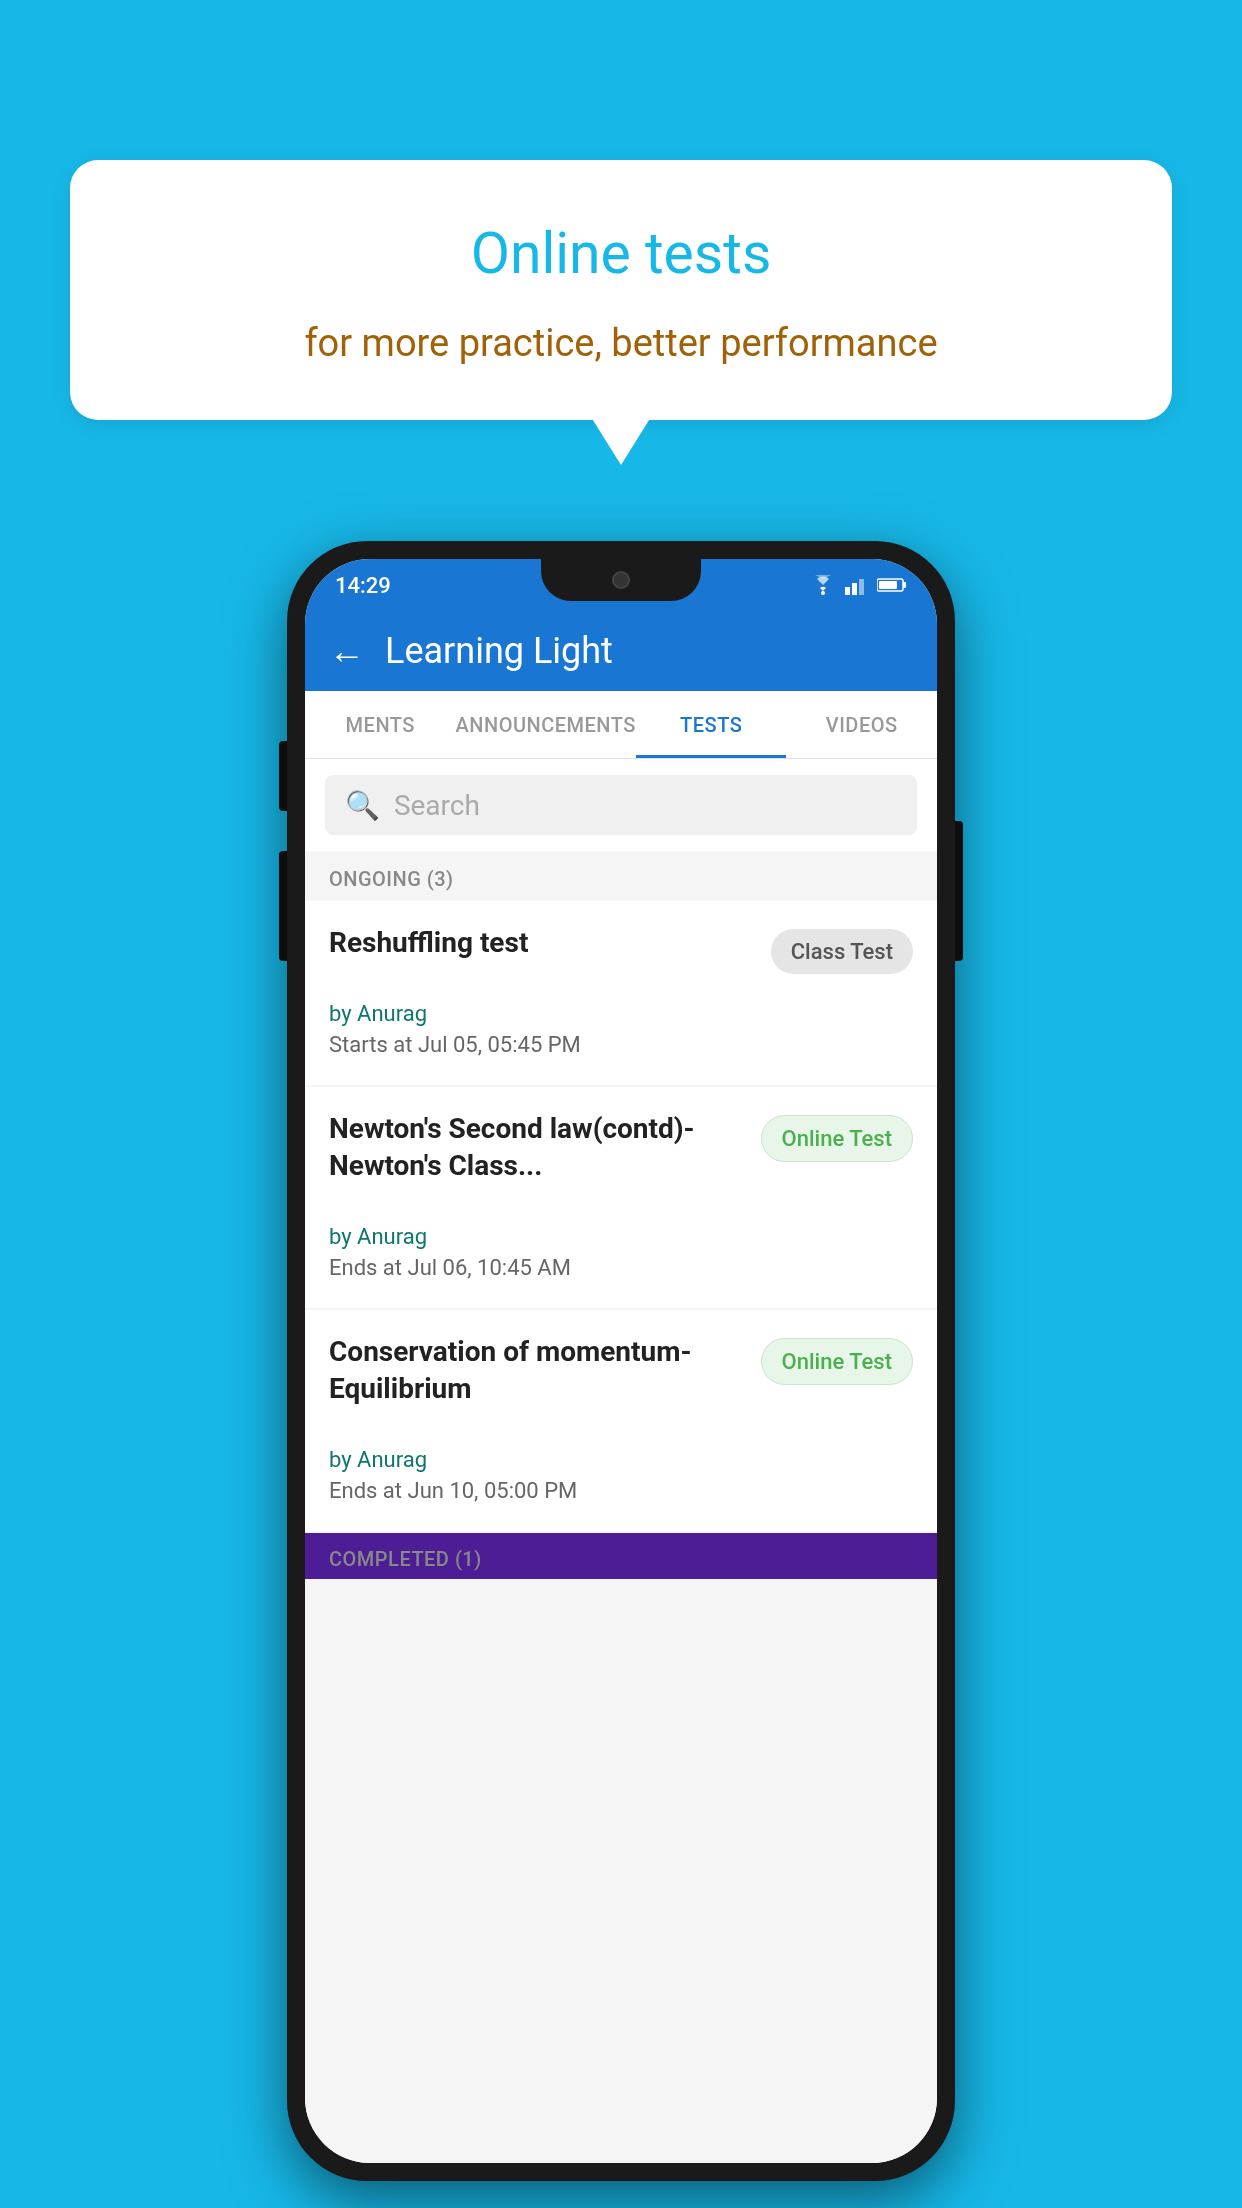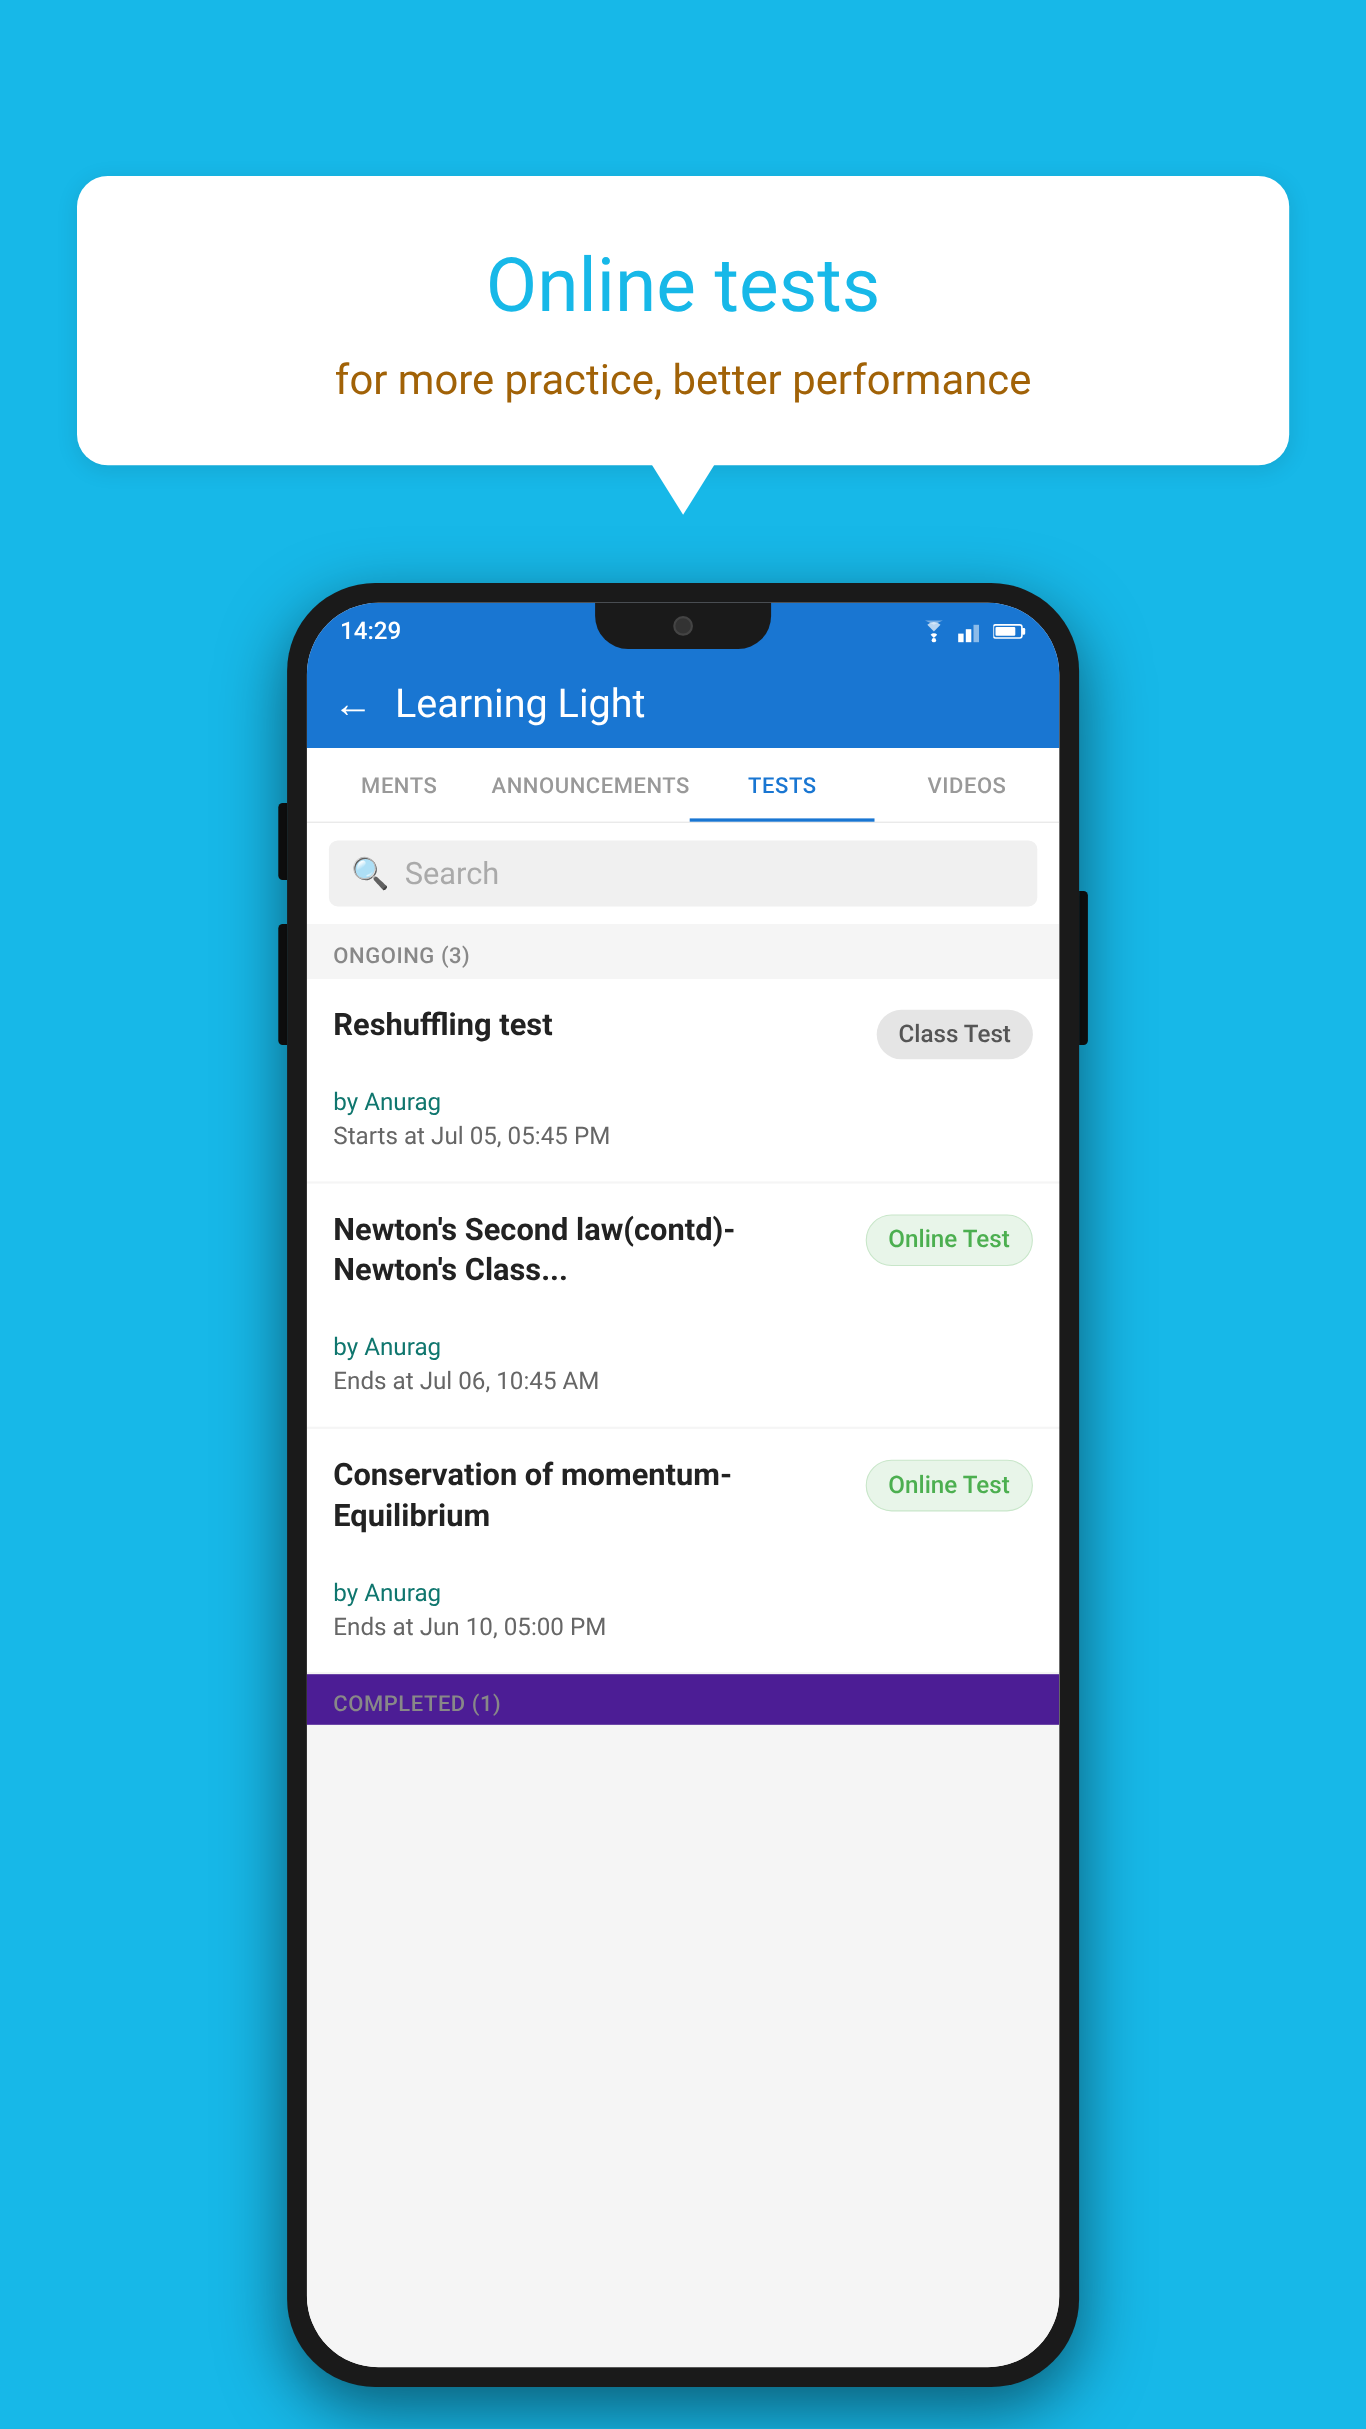--- a/index.html
+++ b/index.html
@@ -31,38 +31,38 @@
       bottom: -45px;
       left: 50%;
       transform: translateX(-50%);
       width: 0;
       height: 0;
       border-left: 30px solid transparent;
       border-right: 30px solid transparent;
       border-top: 48px solid white;
     }
     .bubble-title {
-      font-size: 68px;
+      font-size: 57px;
       color: #17b8e8;
       font-weight: 400;
-      margin-bottom: 24px;
+      margin-bottom: 34px;
     }
     .bubble-subtitle {
       font-size: 38px;
       color: #a16207;
       font-weight: 400;
     }
 
     
     .phone-container {
       position: absolute;
-      top: 530px;
+      top: 541px;
       left: 50%;
       transform: translateX(-50%);
-      width: 720px;
+      width: 668px;
       height: 1640px;
     }
 
     
     .phone-frame {
       position: absolute;
       top: 0;
       left: 0;
       width: 100%;
       height: 100%;

